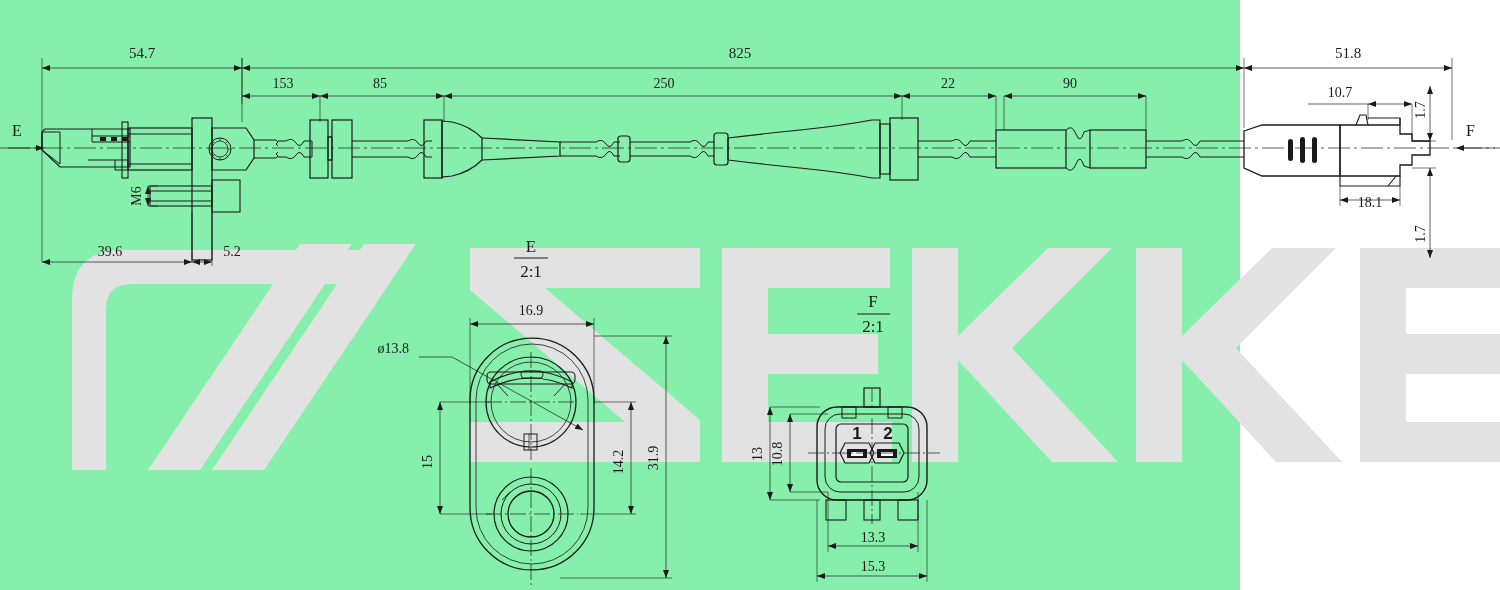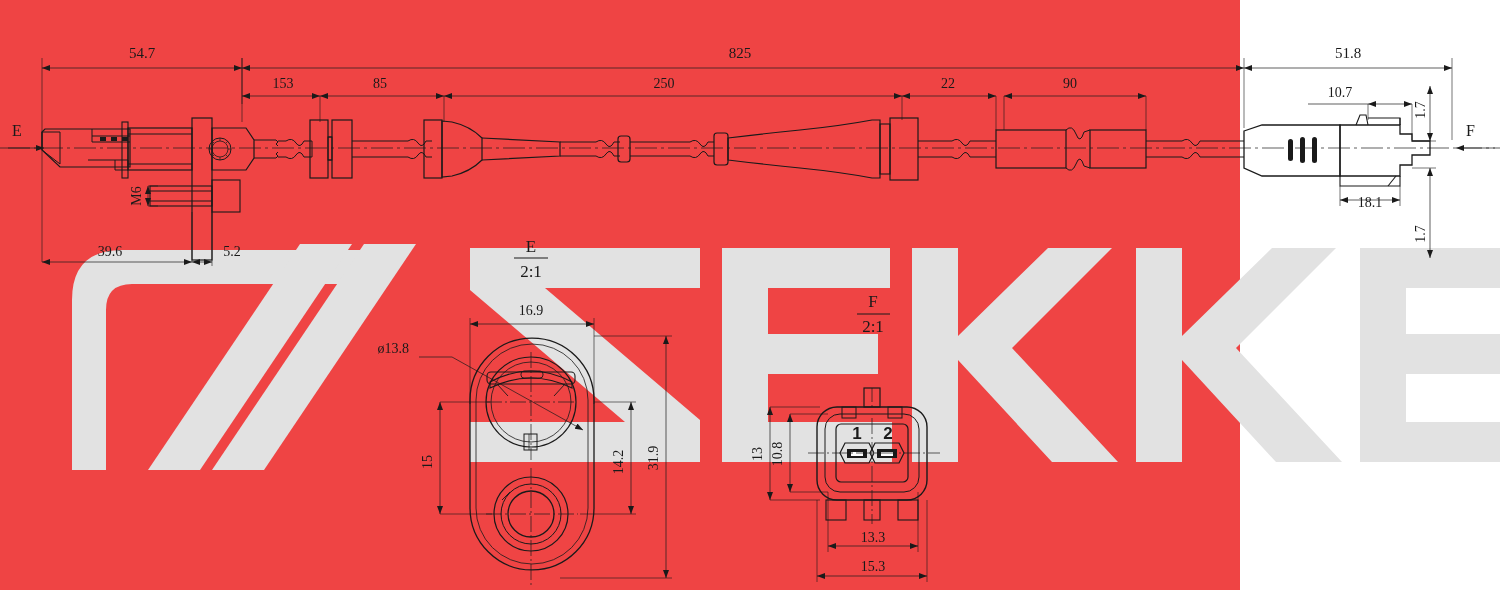--- a/index.html
+++ b/index.html
@@ -1,17 +1,17 @@
 <!DOCTYPE html>
 <html><head>
 <meta charset="utf-8">
 <style>
   html,body{margin:0;padding:0;background:#ffffff;}
   body{width:1500px;height:590px;overflow:hidden;font-family:"Liberation Serif",serif;}
-  #stage{position:relative;width:1240px;height:590px;background:#ef4444;}
+  #stage{position:relative;width:1240px;height:590px;background:#86efac;}
   #stage svg{position:absolute;left:0;top:0;}
   .wm{fill:#e2e2e2;}
 </style>
 </head>
 <body>
 
 <div id="stage">
 
   <svg width="1500" height="590">
     <g class="wm">

